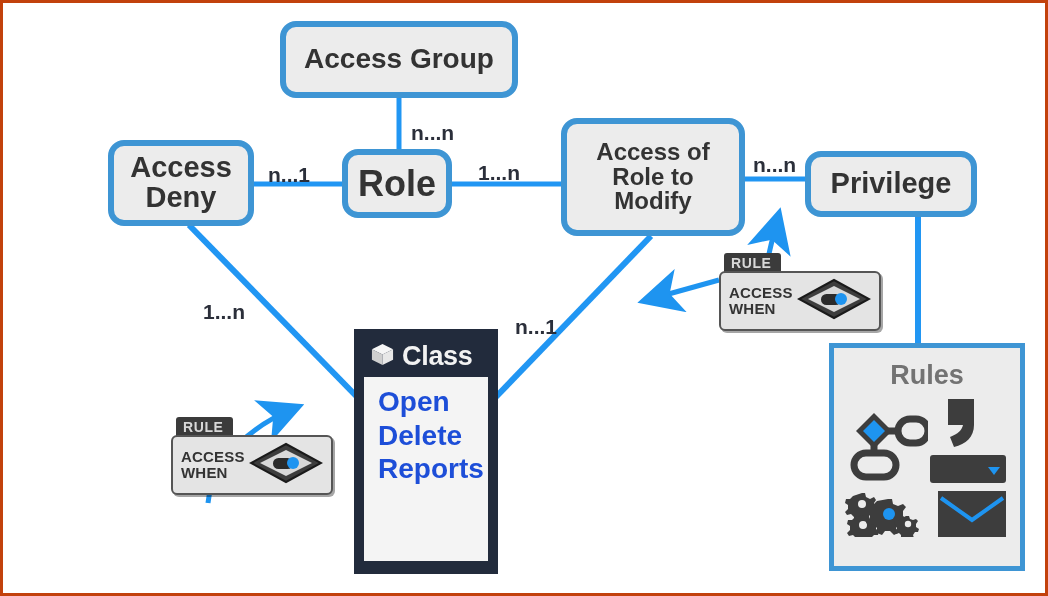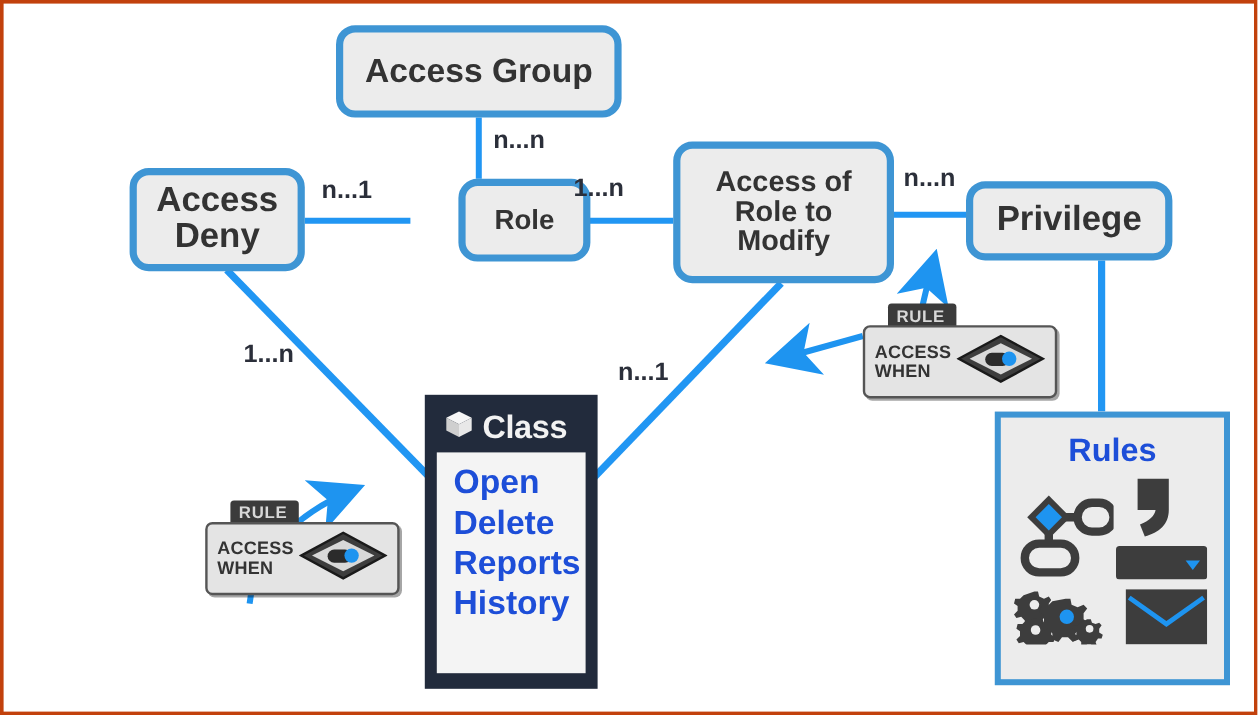--- a/index.html
+++ b/index.html
@@ -41,21 +41,21 @@
     text-align: center;
     color: #333333;
     font-weight: bold;
     line-height: 1.03;
     z-index: 5;
   }
   .ent span { display: block; }
 
   #ent-access-group { left: 277px; top: 18px;  width: 238px; height: 77px;  font-size: 28px; }
   #ent-access-deny  { left: 105px; top: 137px; width: 146px; height: 86px;  font-size: 29px; }
-  #ent-role         { left: 339px; top: 146px; width: 110px; height: 69px;  font-size: 23px; margin-left: 40px; }
+  #ent-role         { left: 339px; top: 146px; width: 110px; height: 69px;  font-size: 36px; }
   #ent-aoro         { left: 558px; top: 115px; width: 184px; height: 118px; font-size: 24px; text-align: center; }
   #ent-privilege    { left: 802px; top: 148px; width: 172px; height: 66px;  font-size: 29px; }
 
   
   #class-box {
     position: absolute;
     left: 351px; top: 326px;
     width: 144px; height: 245px;
     background: #222B3C;
     box-sizing: border-box;
@@ -95,21 +95,21 @@
     position: absolute;
     left: 826px; top: 340px;
     width: 196px; height: 228px;
     background: #ececec;
     border: 5px solid #3E95D4;
     box-sizing: border-box;
     z-index: 5;
   }
   #rules-title {
     text-align: center;
-    color: #1d4ed8;
+    color: #737373;
     font-size: 27px;
     font-weight: bold;
     margin-top: 12px;
   }
   #rules-grid {
     position: relative;
     width: 100%;
     height: 160px;
   }
   .rules-cell { position: absolute; }
@@ -119,21 +119,21 @@
   .rule-tab {
     position: relative;
     display: inline-block;
     background: #3b3b3b;
     color: #d8d8d8;
     font-size: 14px;
     font-weight: bold;
     letter-spacing: 0.6px;
     padding: 2px 9px 2px 7px;
     border-radius: 3px 3px 0 0;
-    margin-left: 21px;
+    margin-left: 5px;
   }
   .rule-body {
     position: relative;
     background: #e4e4e4;
     border: 2px solid #555555;
     border-radius: 6px;
     box-shadow: 2px 2px 0 rgba(0,0,0,0.35);
     display: flex;
     align-items: center;
     gap: 4px;
@@ -149,20 +149,21 @@
   }
 
   
   .card {
     position: absolute;
     color: #2b2f3a;
     font-size: 21px;
     font-weight: bold;
     z-index: 6;
     white-space: nowrap;
+    margin-top: 16px;
   }
 </style>
 </head>
 <body>
 
 <div id="canvas">
 
   <svg id="wires" viewBox="0 0 1048 596">
     <defs>
       <marker id="arrowBlue" markerWidth="9" markerHeight="9" refX="7" refY="4.5" orient="auto" markerUnits="strokeWidth">
@@ -234,21 +235,20 @@
           <polygon points="24,7.5 24,18.5 13,24 13,13" fill="#e8e8e8"></polygon>
         </svg>
       </span>
       <span id="class-title">Class</span>
     </div>
     <div id="class-list">
       <ul>
         <li>Open</li>
         <li>Delete</li>
         <li>Reports</li>
-        <li>History</li>
       </ul>
     </div>
   </div>
 
   <div id="rules-panel">
     <div id="rules-title">Rules</div>
     <div id="rules-grid">
 
       <div class="rules-cell" style="left:14px; top:14px;">
         <svg width="80" height="76" viewBox="0 0 80 76">

